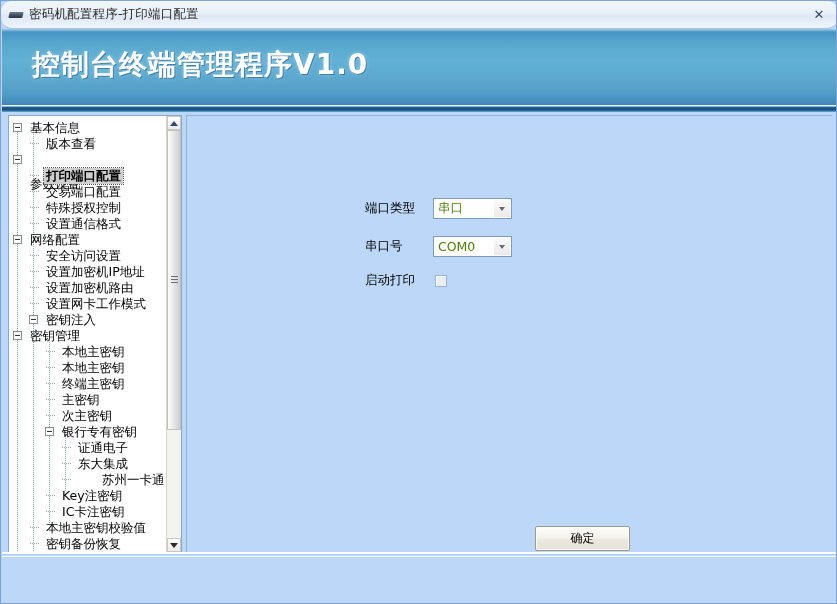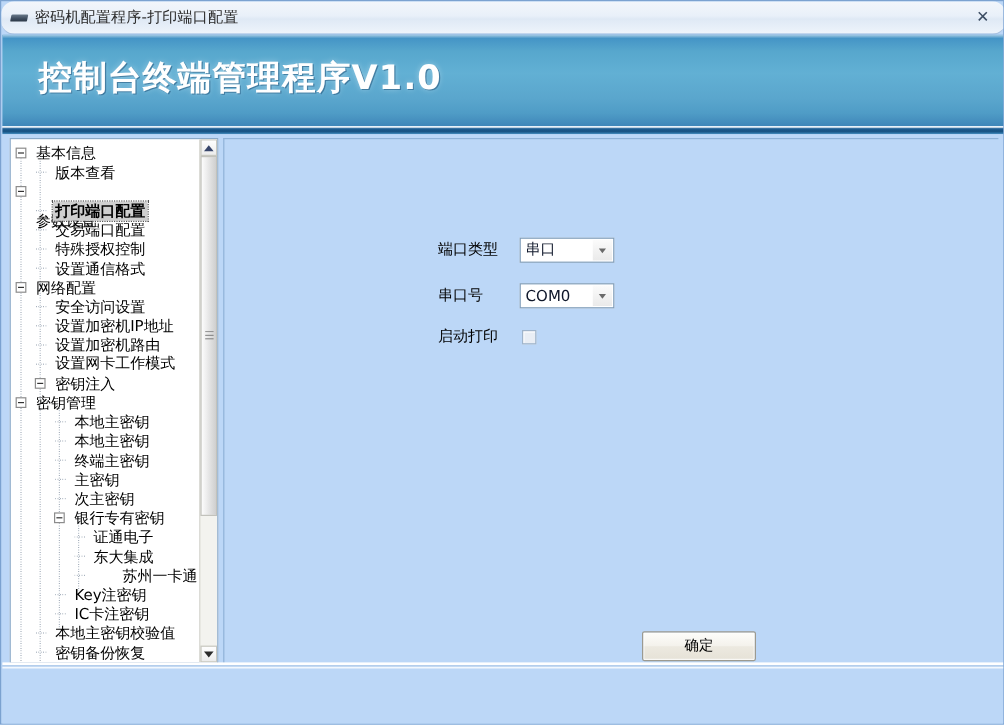--- a/index.html
+++ b/index.html
@@ -269,21 +269,21 @@
     height: 21px;
     box-sizing: border-box;
     background: #ffffff;
     border: 1px solid #7f9db9;
     display: flex;
     align-items: center;
   }
   .combo .cval {
     padding-left: 4px;
     font-size: 12.5px;
-    color: #0f172a;
+    color: #4d7c0f;
     font-family: "DejaVu Sans", "Liberation Sans", sans-serif;
     white-space: nowrap;
   }
   .combo .carrow {
     position: absolute;
     right: 1px; top: 1px;
     width: 16px; height: 17px;
     background: linear-gradient(to bottom, #fbfbfb, #eaeaea);
     display: flex;
     align-items: center;
@@ -371,21 +371,21 @@
           <div class="tnode" style="top: 0px;"><span class="dotted-h" style="left: 21px; width: 9px;"></span><span class="tlabel" style="margin-left: 35px;">版本查看</span></div>
           <div class="tnode" style="top: 0px;"><span class="expander" style="left: 4px;"></span><span class="tlabel" style="margin-left: 19px; margin-top: 24px;">参数设置</span></div>
           <div class="tnode sel" style="top: 0px;"><span class="dotted-h" style="left: 21px; width: 9px;"></span><span class="tlabel" style="margin-left: 35px;">打印端口配置</span></div>
           <div class="tnode" style="top: 0px;"><span class="dotted-h" style="left: 21px; width: 9px;"></span><span class="tlabel" style="margin-left: 35px;">交易端口配置</span></div>
           <div class="tnode" style="top: 0px;"><span class="dotted-h" style="left: 21px; width: 9px;"></span><span class="tlabel" style="margin-left: 35px;">特殊授权控制</span></div>
           <div class="tnode" style="top: 0px;"><span class="dotted-h" style="left: 21px; width: 9px;"></span><span class="tlabel" style="margin-left: 35px;">设置通信格式</span></div>
           <div class="tnode" style="top: 0px;"><span class="expander" style="left: 4px;"></span><span class="tlabel" style="margin-left: 19px;">网络配置</span></div>
           <div class="tnode" style="top: 0px;"><span class="dotted-h" style="left: 21px; width: 9px;"></span><span class="tlabel" style="margin-left: 35px;">安全访问设置</span></div>
           <div class="tnode" style="top: 0px;"><span class="dotted-h" style="left: 21px; width: 9px;"></span><span class="tlabel" style="margin-left: 35px;">设置加密机IP地址</span></div>
           <div class="tnode" style="top: 0px;"><span class="dotted-h" style="left: 21px; width: 9px;"></span><span class="tlabel" style="margin-left: 35px;">设置加密机路由</span></div>
-          <div class="tnode" style="top: 0px; font-family: Liberation Mono, monospace;"><span class="dotted-h" style="left: 21px; width: 9px;"></span><span class="tlabel" style="margin-left: 35px;">设置网卡工作模式</span></div>
+          <div class="tnode" style="top: 0px;"><span class="dotted-h" style="left: 21px; width: 9px;"></span><span class="tlabel" style="margin-left: 35px;">设置网卡工作模式</span></div>
           <div class="tnode" style="top: 0px;"><span class="expander" style="left: 20px;"></span><span class="tlabel" style="margin-left: 35px;">密钥注入</span></div>
           <div class="tnode" style="top: 0px;"><span class="expander" style="left: 4px;"></span><span class="tlabel" style="margin-left: 19px;">密钥管理</span></div>
           <div class="tnode" style="top: 0px;"><span class="dotted-h" style="left: 37px; width: 9px;"></span><span class="tlabel" style="margin-left: 51px;">本地主密钥</span></div>
           <div class="tnode" style="top: 0px;"><span class="dotted-h" style="left: 37px; width: 9px;"></span><span class="tlabel" style="margin-left: 51px;">本地主密钥</span></div>
           <div class="tnode" style="top: 0px;"><span class="dotted-h" style="left: 37px; width: 9px;"></span><span class="tlabel" style="margin-left: 51px;">终端主密钥</span></div>
           <div class="tnode" style="top: 0px;"><span class="dotted-h" style="left: 37px; width: 9px;"></span><span class="tlabel" style="margin-left: 51px;">主密钥</span></div>
           <div class="tnode" style="top: 0px;"><span class="dotted-h" style="left: 37px; width: 9px;"></span><span class="tlabel" style="margin-left: 51px;">次主密钥</span></div>
           <div class="tnode" style="top: 0px;"><span class="expander" style="left: 36px;"></span><span class="tlabel" style="margin-left: 51px;">银行专有密钥</span></div>
           <div class="tnode" style="top: 0px;"><span class="dotted-h" style="left: 53px; width: 9px;"></span><span class="tlabel" style="margin-left: 67px;">证通电子</span></div>
           <div class="tnode" style="top: 0px;"><span class="dotted-h" style="left: 53px; width: 9px;"></span><span class="tlabel" style="margin-left: 67px;">东大集成</span></div>

